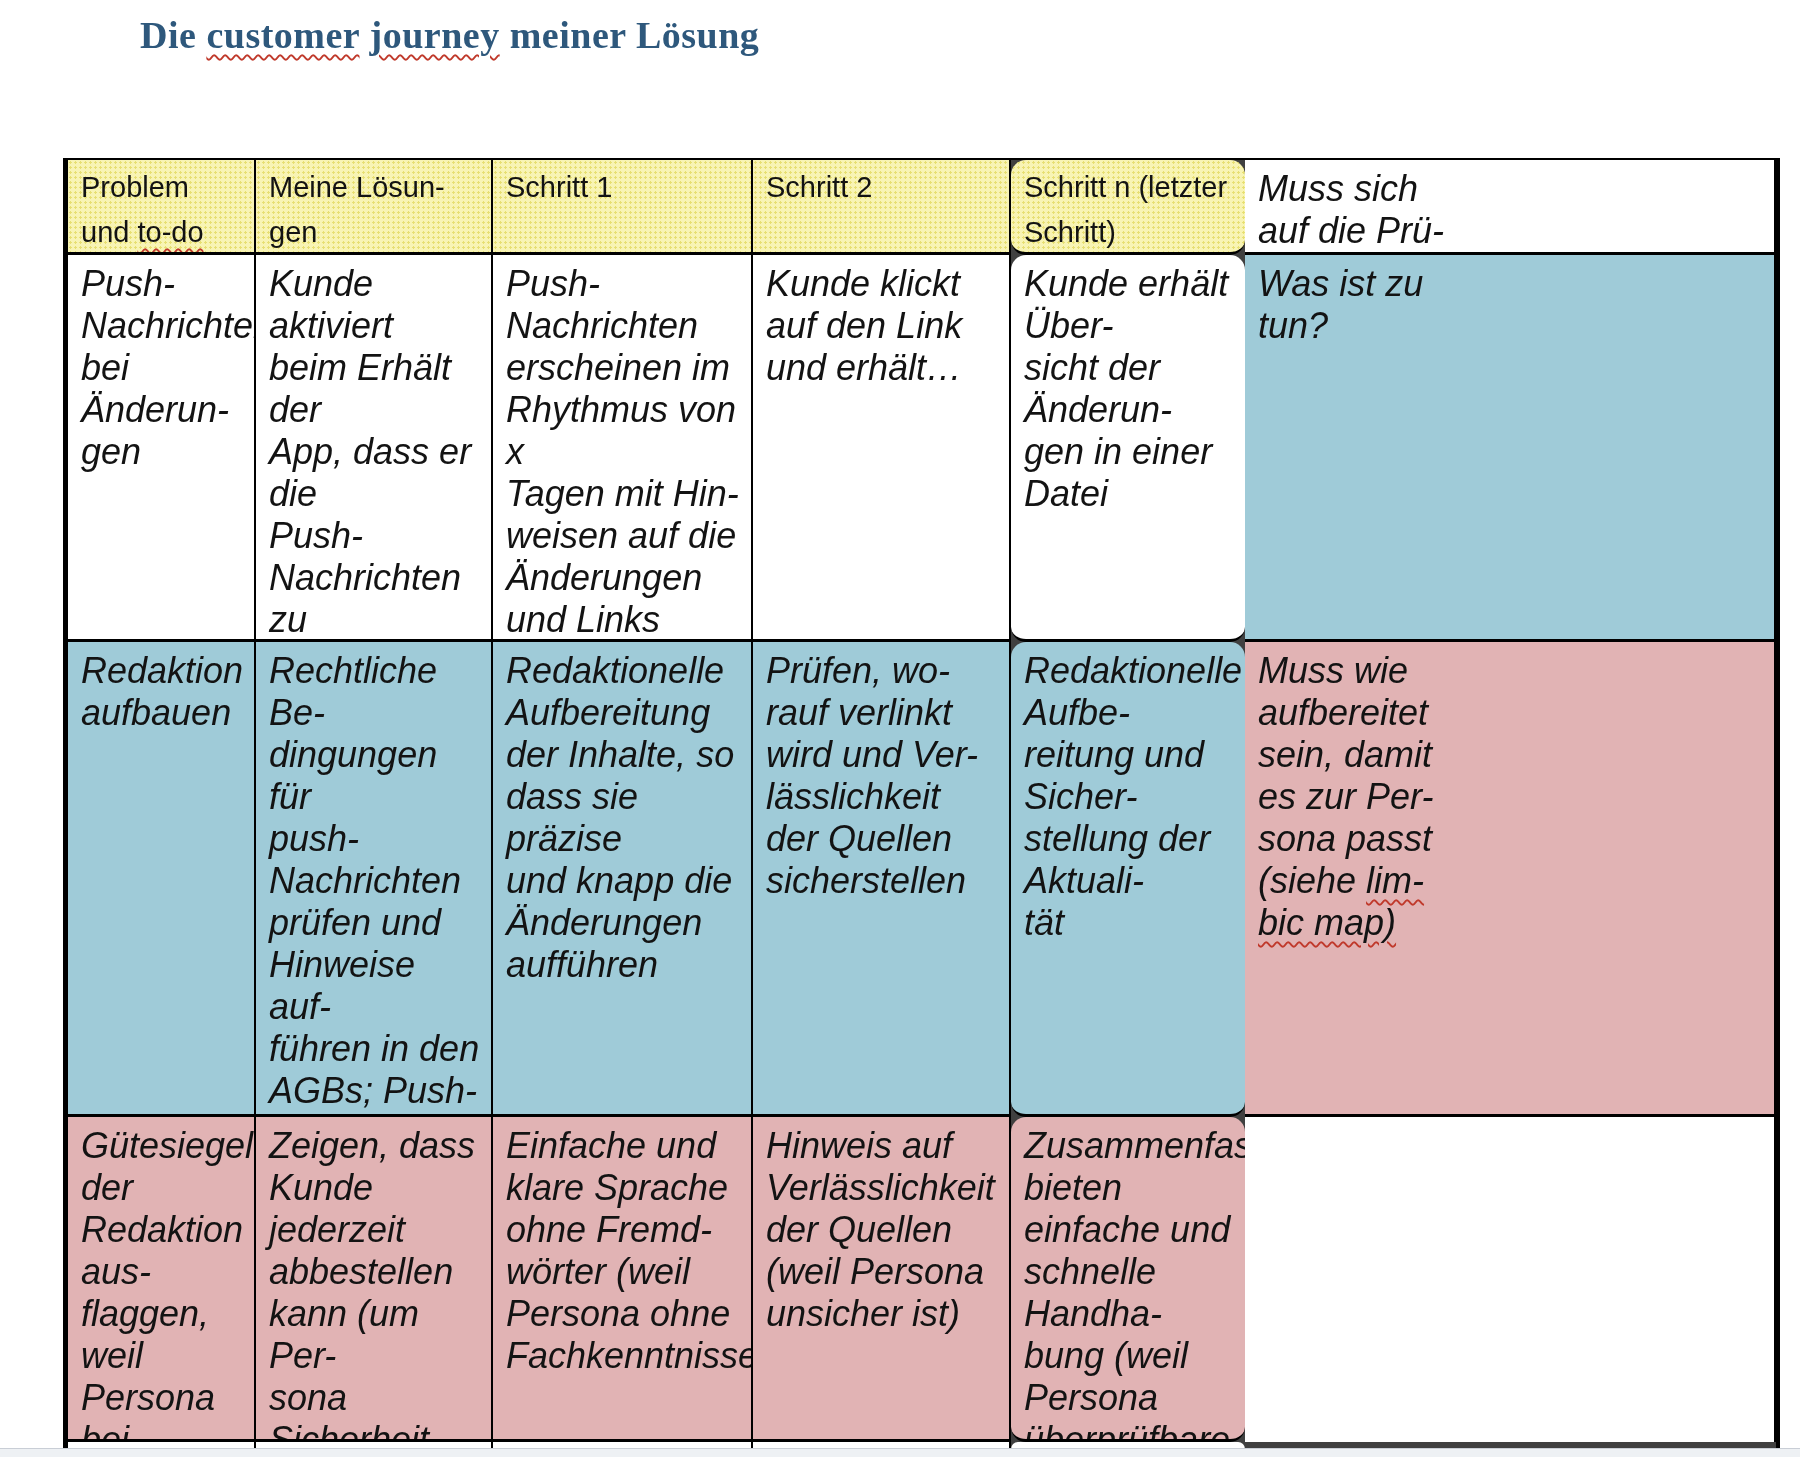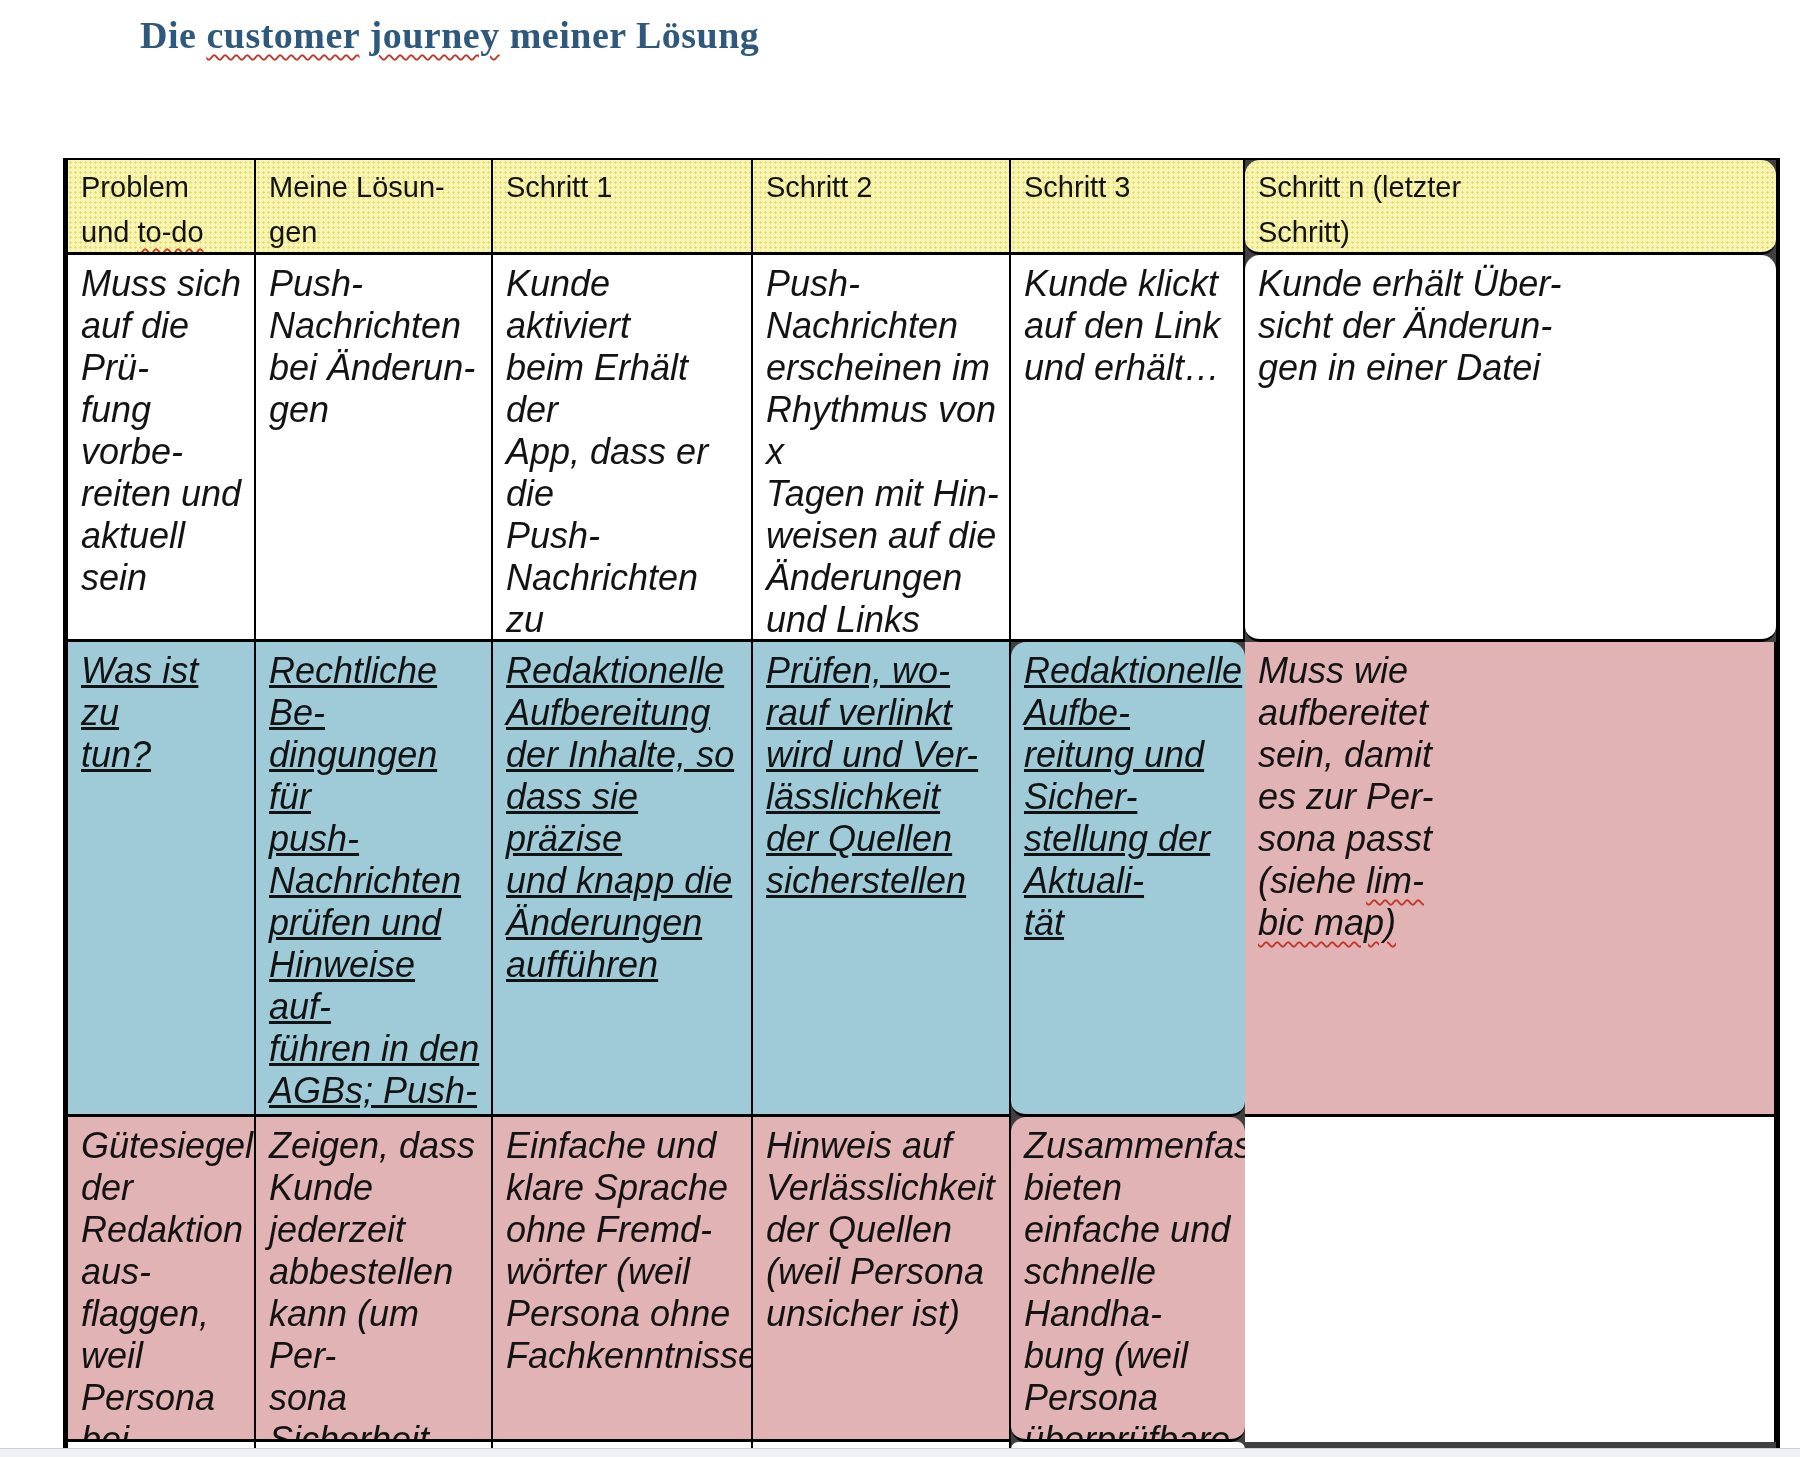--- a/index.html
+++ b/index.html
@@ -58,21 +58,21 @@
     background-color: #f8f4b4;
     background-image: radial-gradient(#e7df72 1.2px, rgba(0,0,0,0) 1.3px);
     background-size: 5px 5px;
     font-style: normal;
     font-size: 29px;
     line-height: 45px;
     padding-top: 5px;
   }
   .body { font-style: italic; }
   .white { background: #ffffff; }
-  .teal  { background: #9fcbd8; text-decoration: underline; }
+  .teal  { background: #9fcbd8; }
   .pink  { background: #e1b3b4; }
 
   
   .bottom-strip {
     position: absolute; left: 0; top: 1448px;
     width: 1800px; height: 9px;
     background: #eef1f4;
     border-top: 1px solid #c9ced6;
   }
 </style>
@@ -84,21 +84,20 @@
   <h1 class="title"><span>Die </span><span class="squiggle">customer</span><span> </span><span class="squiggle">journey</span><span> meiner Lösung</span></h1>
 
   <div class="cj-table">
 
     <div class="cell head"><span>Problem
 und </span><span class="squiggle">to-do</span></div>
     <div class="cell head">Meine Lösun-
 gen</div>
     <div class="cell head">Schritt 1</div>
     <div class="cell head">Schritt 2</div>
-    <div class="cell head">Schritt 3</div>
     <div class="cell head c6">Schritt n (letzter
 Schritt)</div>
 
     <div class="cell body white">Muss sich
 auf die Prü-
 fung vorbe-
 reiten und
 aktuell sein</div>
     <div class="cell body white">Push-
 Nachrichten
@@ -121,20 +120,22 @@
 und Links auf…</div>
     <div class="cell body white">Kunde klickt
 auf den Link
 und erhält…</div>
     <div class="cell body white c6">Kunde erhält Über-
 sicht der Änderun-
 gen in einer Datei</div>
 
     <div class="cell body teal">Was ist zu
 tun?</div>
+    <div class="cell body teal">Redaktion
+aufbauen</div>
     <div class="cell body teal">Rechtliche Be-
 dingungen für
 push-
 Nachrichten
 prüfen und
 Hinweise auf-
 führen in den
 AGBs; Push-
 Service imple-
 mentieren</div>

